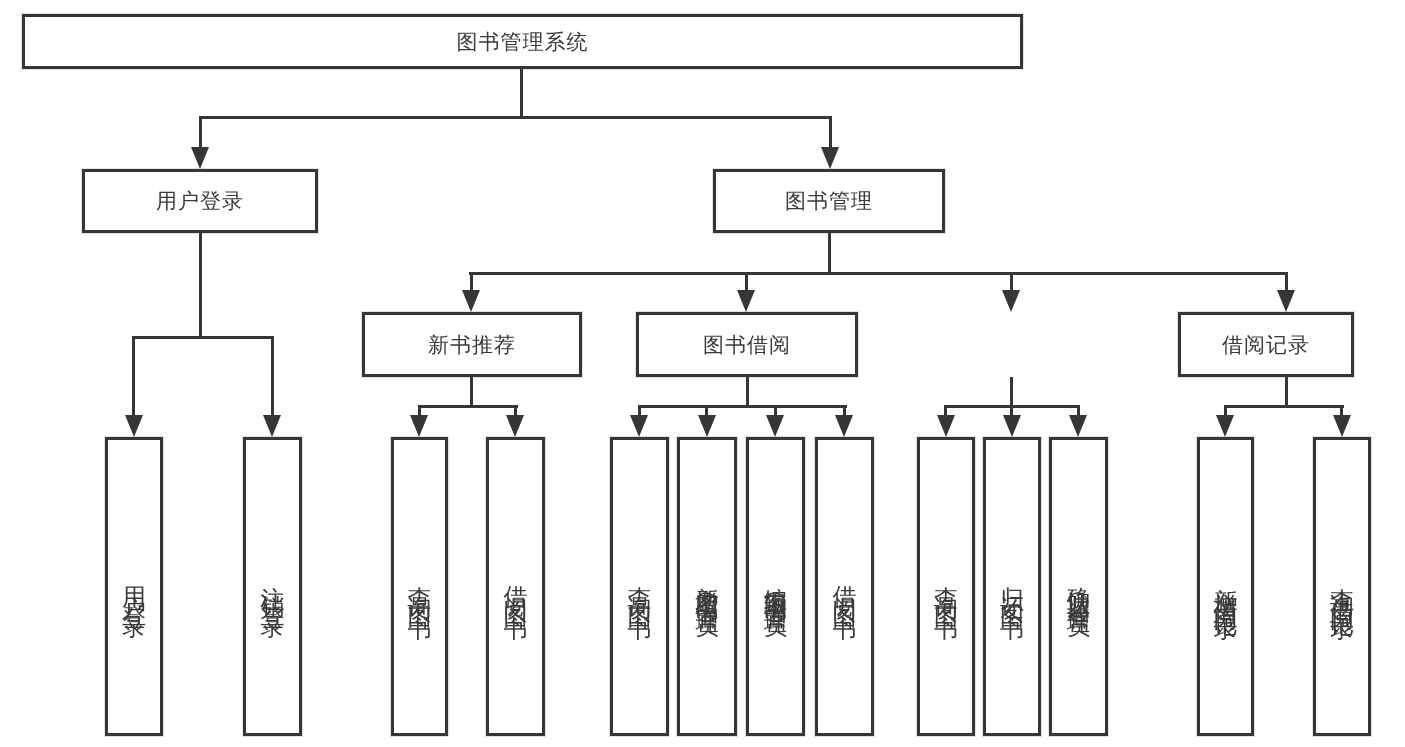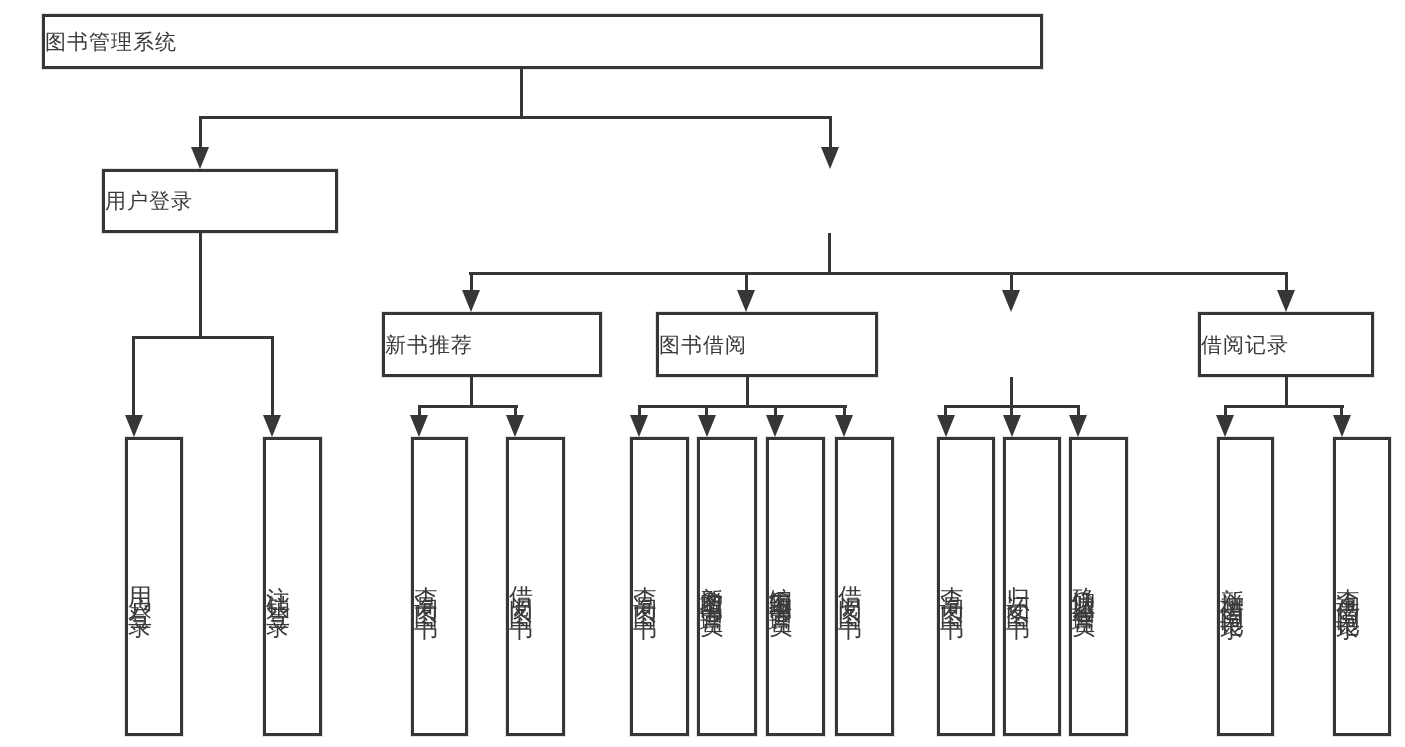--- a/index.html
+++ b/index.html
@@ -1,21 +1,21 @@
 <!DOCTYPE html>
 <html><head>
 <meta charset="utf-8">
 <style>
   html,body{margin:0;padding:0;background:#ffffff;}
   body{width:1405px;height:747px;position:relative;overflow:hidden;
        font-family:"Liberation Sans","DejaVu Sans",sans-serif;}
   #canvas{position:absolute;left:0;top:0;width:1405px;height:747px;background:#ffffff;}
   .box{position:absolute;box-sizing:border-box;background:#ffffff;
-       border:3px solid #363636;display:flex;align-items:center;
-       box-shadow:0 0 0 1px rgba(100,100,100,0.18);margin-left:20px;}
+       border:3px solid #363636;display:flex;align-items:center;justify-content:center;
+       box-shadow:0 0 0 1px rgba(100,100,100,0.18);}
   .hbox span{font-size:21px;color:#3a3a3a;letter-spacing:1px;white-space:nowrap;}
   .vbox span{writing-mode:vertical-rl;text-orientation:mixed;color:#3a3a3a;
              font-size:24px;letter-spacing:10px;line-height:1;white-space:nowrap;}
   .vbox span.sp6{letter-spacing:6px;}
   .vbox span.sp9{font-size:23px;letter-spacing:4px;}
   .cl{position:absolute;background:#363636;}
   .arr{position:absolute;width:0;height:0;
        border-left:9px solid transparent;border-right:9px solid transparent;
        border-top:22px solid #363636;}
   #watermark{position:absolute;right:12px;bottom:5px;font-size:20px;color:#c6c6c6;
@@ -27,20 +27,23 @@
 <div id="canvas">
 
   <div class="box hbox" style="left:22px;top:14px;width:1001px;height:55px;">
     <span>图书管理系统</span>
   </div>
 
   <div class="box hbox" style="left:82px;top:169px;width:236px;height:64px;">
     <span>用户登录</span>
   </div>
 
+  <div class="box hbox" style="left:713px;top:169px;width:232px;height:64px;">
+    <span>图书管理</span>
+  </div>
 
   <div class="box hbox" style="left:362px;top:312px;width:220px;height:65px;">
     <span>新书推荐</span>
   </div>
 
   <div class="box hbox" style="left:636px;top:312px;width:222px;height:65px;">
     <span>图书借阅</span>
   </div>
 
 

